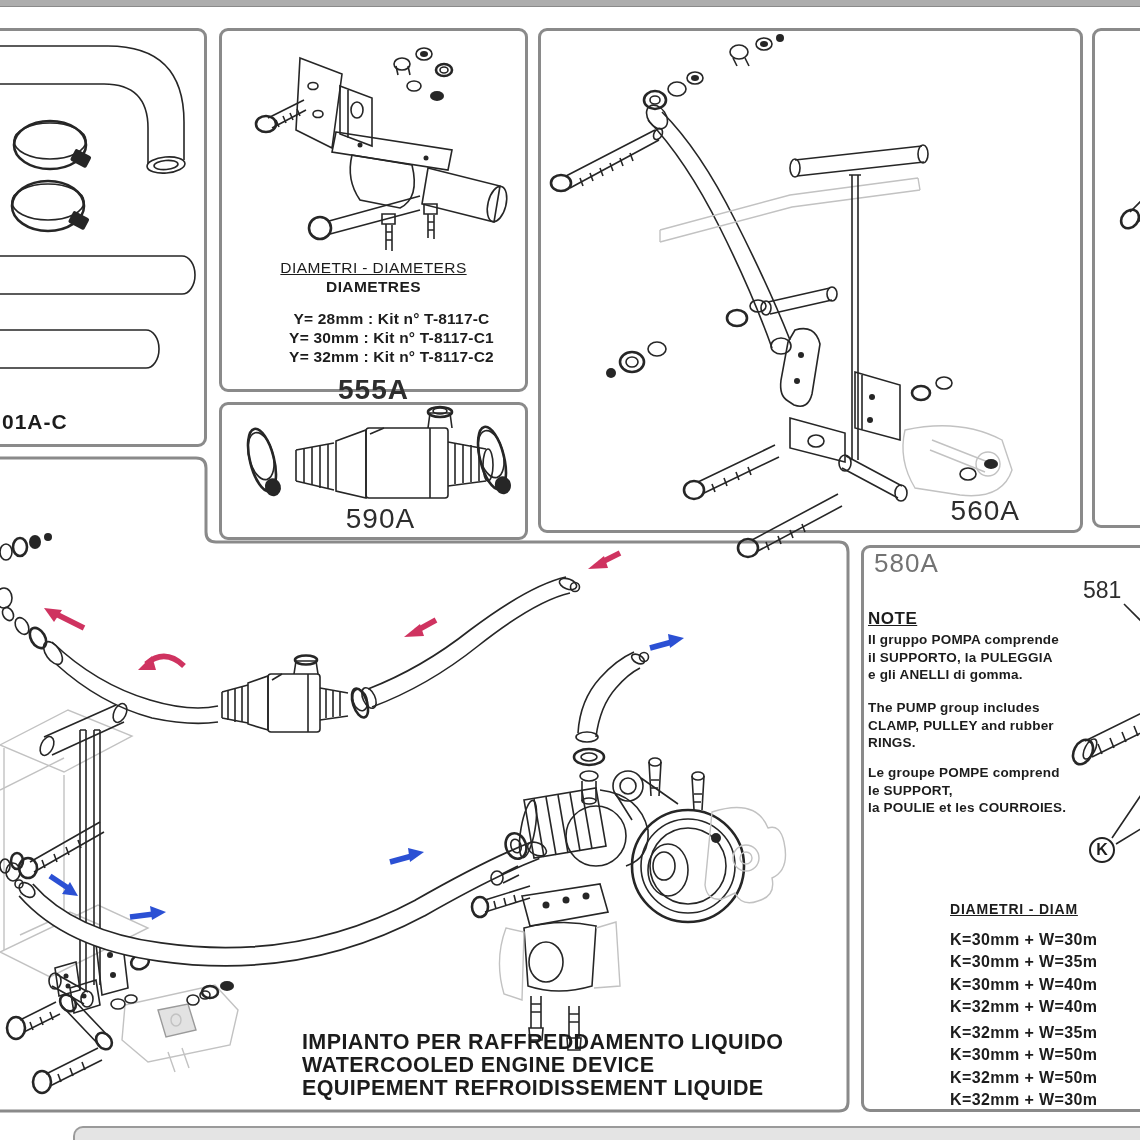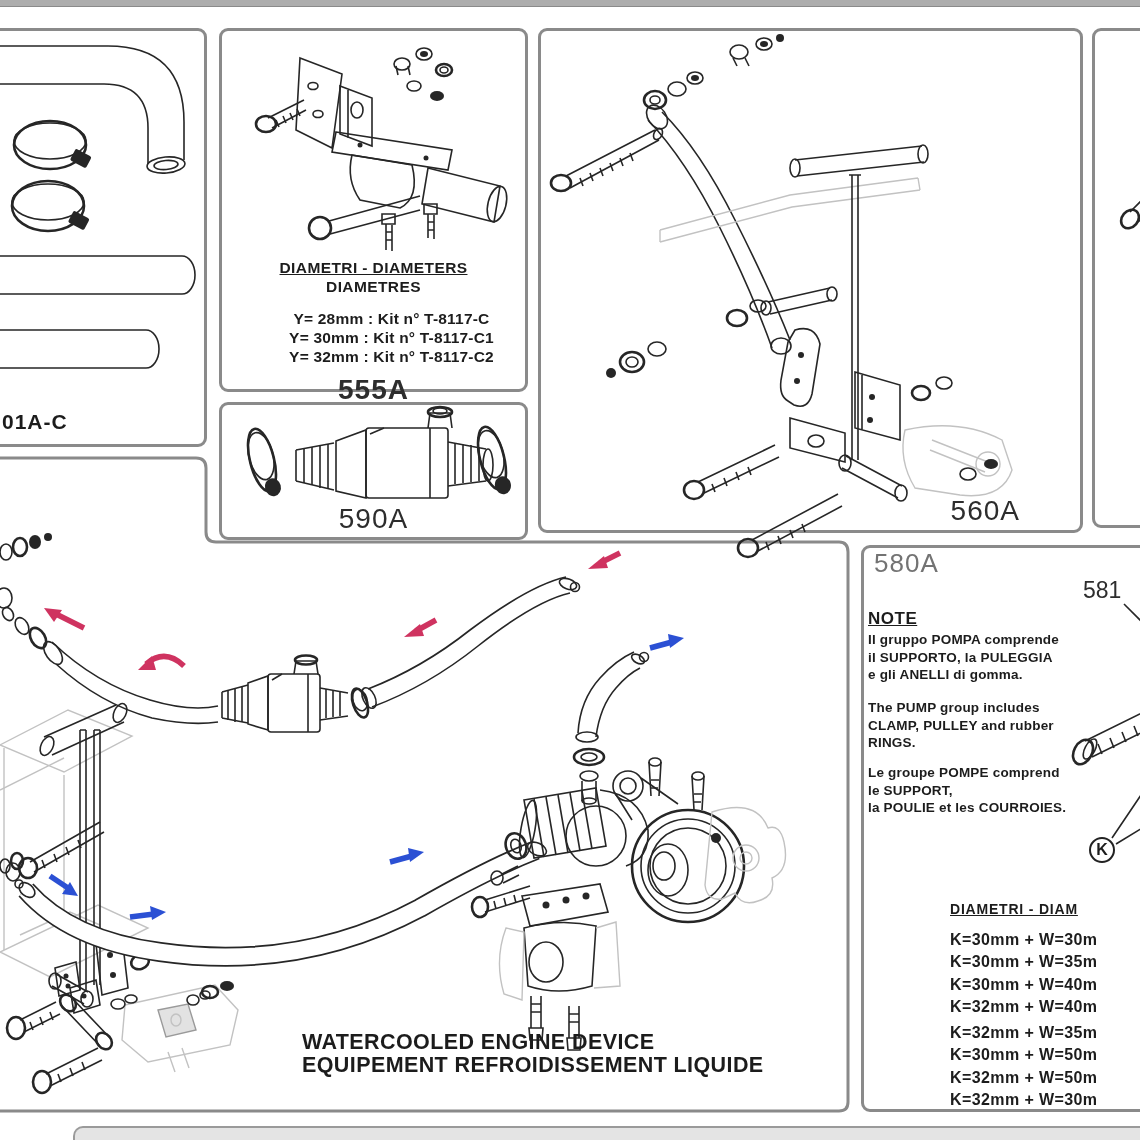--- a/index.html
+++ b/index.html
@@ -7,26 +7,26 @@
         font-family:"Liberation Sans", sans-serif;color:#1c1c1c;}
   .panel{position:absolute;background:#fff;border:3px solid #8a8a8a;border-radius:9px;box-sizing:border-box;}
   .strip-top{position:absolute;left:0;top:0;width:1140px;height:6px;background:#adadad;border-bottom:1px solid #8a8a8a;}
   .strip-bottom{position:absolute;left:73px;top:1126px;width:1090px;height:14px;background:#e4e4e4;
         border-top:2px solid #9a9a9a;border-left:2px solid #9a9a9a;border-top-left-radius:10px;}
   svg.art{position:absolute;left:0;top:0;pointer-events:none;}
   .txt{position:absolute;white-space:nowrap;}
   .part-label{font-size:28px;color:#2d2d2d;letter-spacing:1px;}
   .hoses-label{left:2px;top:410px;font-size:21px;font-weight:bold;letter-spacing:1px;}
   .t555{left:219px;top:259px;width:309px;text-align:center;}
-  .t555 .h1{font-size:15.5px;font-weight:bold;text-decoration:underline;letter-spacing:.4px;text-align:center;}
+  .t555 .h1{font-size:15.5px;font-weight:normal;text-decoration:underline;letter-spacing:.4px;text-align:center;}
   .t555 .h2{font-size:15.5px;font-weight:bold;letter-spacing:.4px;margin-top:1px;}
   .t555 .kits{margin-top:13px;text-align:center;padding-left:36px;}
   .t555 .kits div{font-size:15.5px;font-weight:bold;line-height:19px;letter-spacing:.2px;}
   .t555 .big{margin-top:8px;font-size:28px;font-weight:700;color:#2d2d2d;letter-spacing:1px;}
-  .t590{left:219px;top:503px;width:309px;text-align:center;}
+  .t590{left:226px;top:503px;width:309px;text-align:center;}
   .t560{left:920px;top:495px;width:100px;text-align:right;}
   .t580{left:874px;top:548px;font-size:26px;color:#737373;letter-spacing:1px;}
   .t581{left:1083px;top:577px;font-size:23px;color:#2d2d2d;}
   .note-title{left:868px;top:609px;font-size:17px;font-weight:bold;text-decoration:underline;letter-spacing:.5px;}
   .note-block{position:absolute;left:868px;font-size:13.5px;font-weight:bold;line-height:17.5px;letter-spacing:.2px;}
   .nb-it{top:631px;} .nb-en{top:699px;} .nb-fr{top:764px;}
   .k-badge{position:absolute;left:1089px;top:837px;width:26px;height:26px;border:2px solid #222;border-radius:50%;
         box-sizing:border-box;text-align:center;font-size:16px;font-weight:bold;line-height:22px;}
   .tbl-title{left:950px;top:901px;font-size:14px;font-weight:bold;text-decoration:underline;letter-spacing:.8px;}
   .tbl{position:absolute;left:950px;top:929px;}
@@ -414,18 +414,19 @@
     <div>K=30mm + W=35m</div>
     <div>K=30mm + W=40m</div>
     <div>K=32mm + W=40m</div>
     <div style="margin-top:4px">K=32mm + W=35m</div>
     <div>K=30mm + W=50m</div>
     <div>K=32mm + W=50m</div>
     <div>K=32mm + W=30m</div>
   </div>
 
   <div class="caption">
+    <div>IMPIANTO PER RAFFREDDAMENTO LIQUIDO</div>
     <div>WATERCOOLED ENGINE DEVICE</div>
     <div>EQUIPEMENT REFROIDISSEMENT LIQUIDE</div>
   </div>
 
   <div class="strip-bottom"></div>
 </div>
 
 </body></html>

